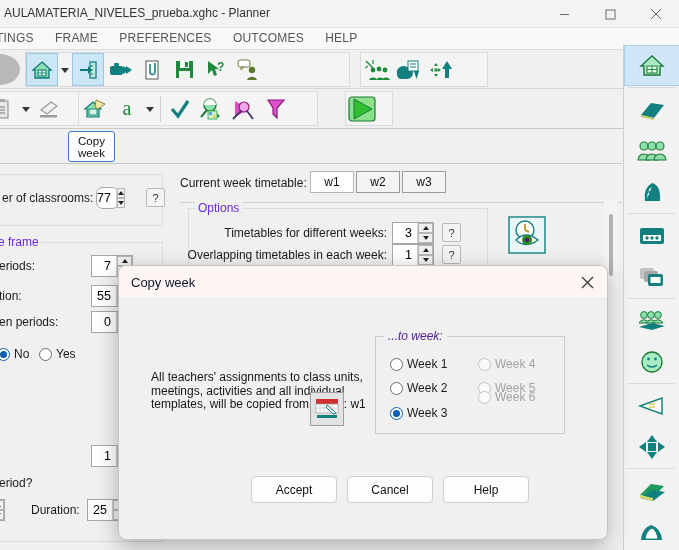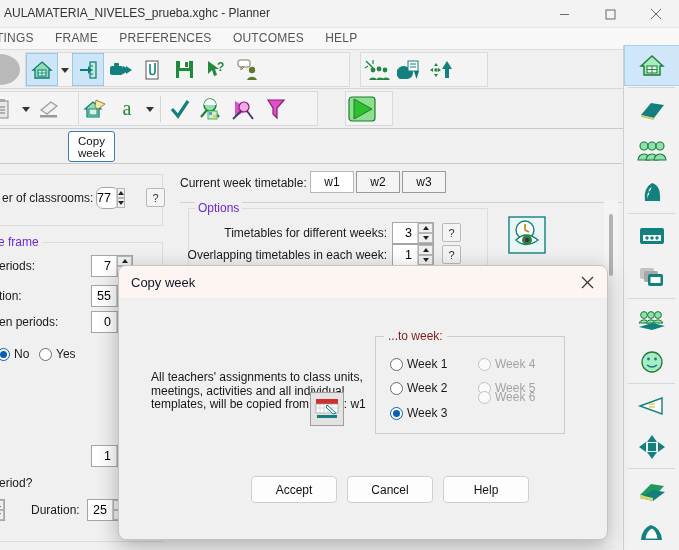--- a/index.html
+++ b/index.html
@@ -262,21 +262,21 @@
     width:34px; height:34px;
     background:#e3e3e3; border:1px solid #9e9e9e;
     display:flex; align-items:center; justify-content:center;
   }
   #dlg-towk {
     position:absolute; left:256px; top:70px; width:190px; height:98px;
     border:1px solid #cdcdcd; background:transparent;
   }
   #dlg-towk-title {
     position:absolute; left:8px; top:-8px; background:#f0f0f0;
-    padding:0 4px; font-size:12px; color:#7f1d1d;
+    padding:0 4px; font-size:12px; color:#4c1d95;font-style:italic;
   }
   .dlg-btn {
     position:absolute; top:210px; width:86px; height:27px;
     background:#fdfdfd; border:1px solid #cfcfcf; border-radius:4px;
     display:flex; align-items:center; justify-content:center;
     font-size:12px; color:#111;
   }
   #btn-accept { left:132px; }
   #btn-cancel { left:228px; }
   #btn-help   { left:324px; }

